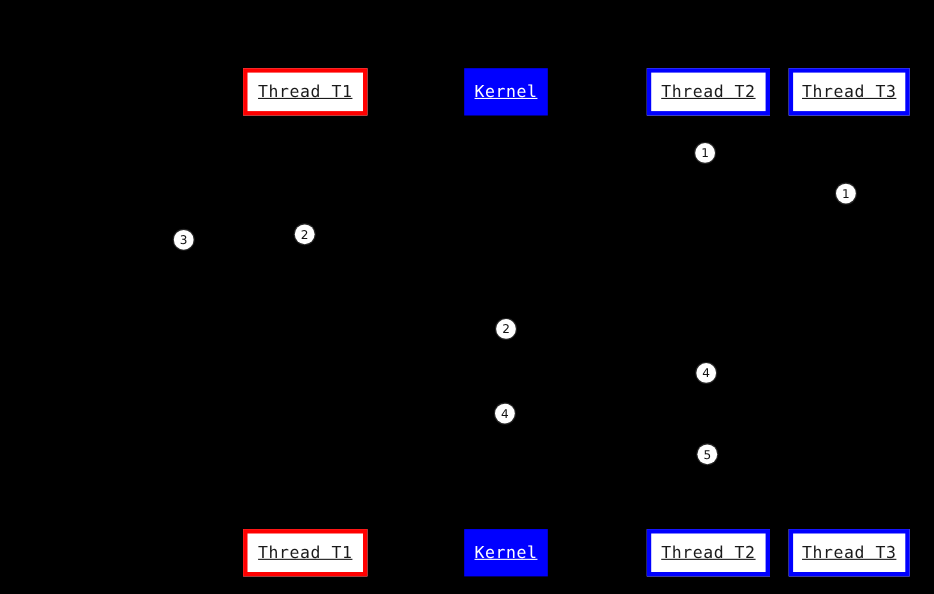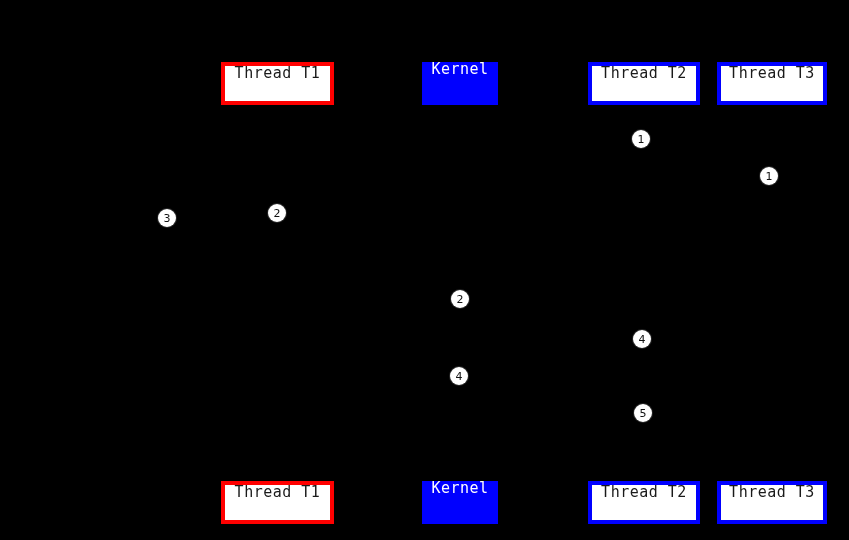--- a/index.html
+++ b/index.html
@@ -24,27 +24,28 @@
     position: absolute;
     width: 1px;
     background: #000000;
   }
 
   
   .node {
     position: absolute;
     box-sizing: border-box;
     display: flex;
-    align-items: flex-start;
+    align-items: center;
     justify-content: center;
     font-family: "DejaVu Sans Mono", "Liberation Mono", monospace;
     font-size: 15px;
     letter-spacing: 0.5px;
     white-space: nowrap;
     line-height: 1;
+    text-decoration: underline;
   }
   .node.framed {
     background: #ffffff;
     border-width: 4px;
     border-style: solid;
     color: #1a1a1a;
   }
   .node.filled {
     border: 0;
     color: #ffffff;

